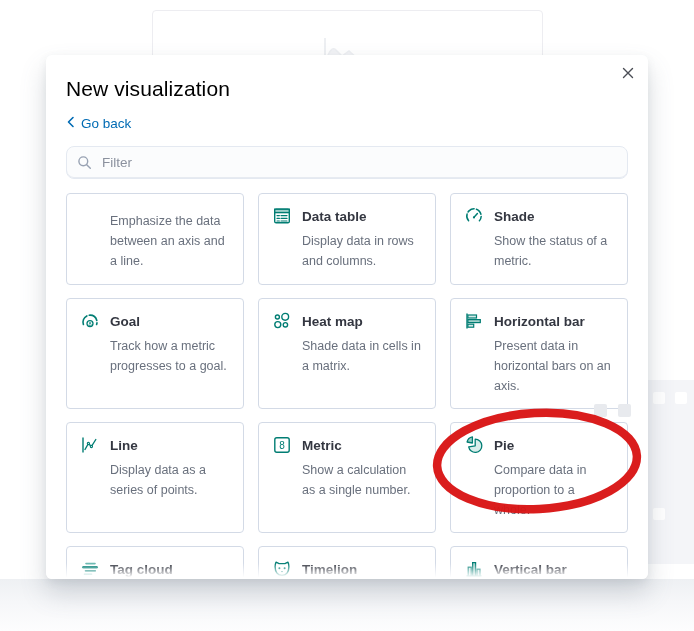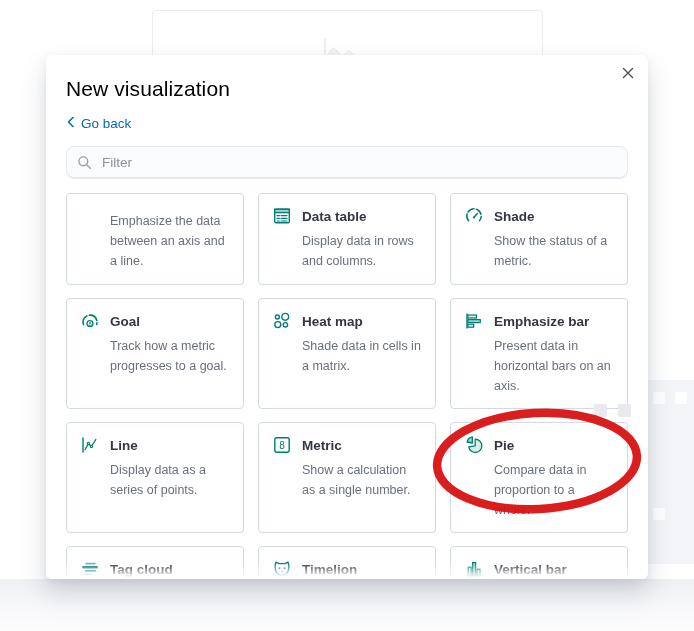--- a/index.html
+++ b/index.html
@@ -176,21 +176,21 @@
       </div>
 
       <div class="vis-card">
         <div class="head">
           <svg class="icon20" viewBox="0 0 20 20">
             <path d="M3 2.5v15" stroke="#017D73" stroke-width="1.4"></path>
             <rect x="3.9" y="4" width="8.6" height="3" fill="#d9edeb" stroke="#017D73" stroke-width="1.2"></rect>
             <rect x="3.9" y="8.6" width="12.4" height="3" fill="#9fd0ca" stroke="#017D73" stroke-width="1.2"></rect>
             <rect x="3.9" y="13.2" width="5.8" height="3" fill="#d9edeb" stroke="#017D73" stroke-width="1.2"></rect>
           </svg>
-          <span class="title">Emphasize bar</span>
+          <span class="title">Horizontal bar</span>
         </div>
         <div class="desc">Present data in horizontal bars on an axis.</div>
       </div>
 
       <div class="vis-card">
         <div class="head">
           <svg class="icon20" viewBox="0 0 20 20">
             <path d="M3 2.5v15" stroke="#017D73" stroke-width="1.4"></path>
             <path d="M5 14.5l3.4-6 3 3 4.4-7" fill="none" stroke="#017D73" stroke-width="1.4" stroke-linecap="round" stroke-linejoin="round"></path>
             <circle cx="8.4" cy="8.5" r="1.1" fill="#fff" stroke="#017D73" stroke-width="1.1"></circle>

